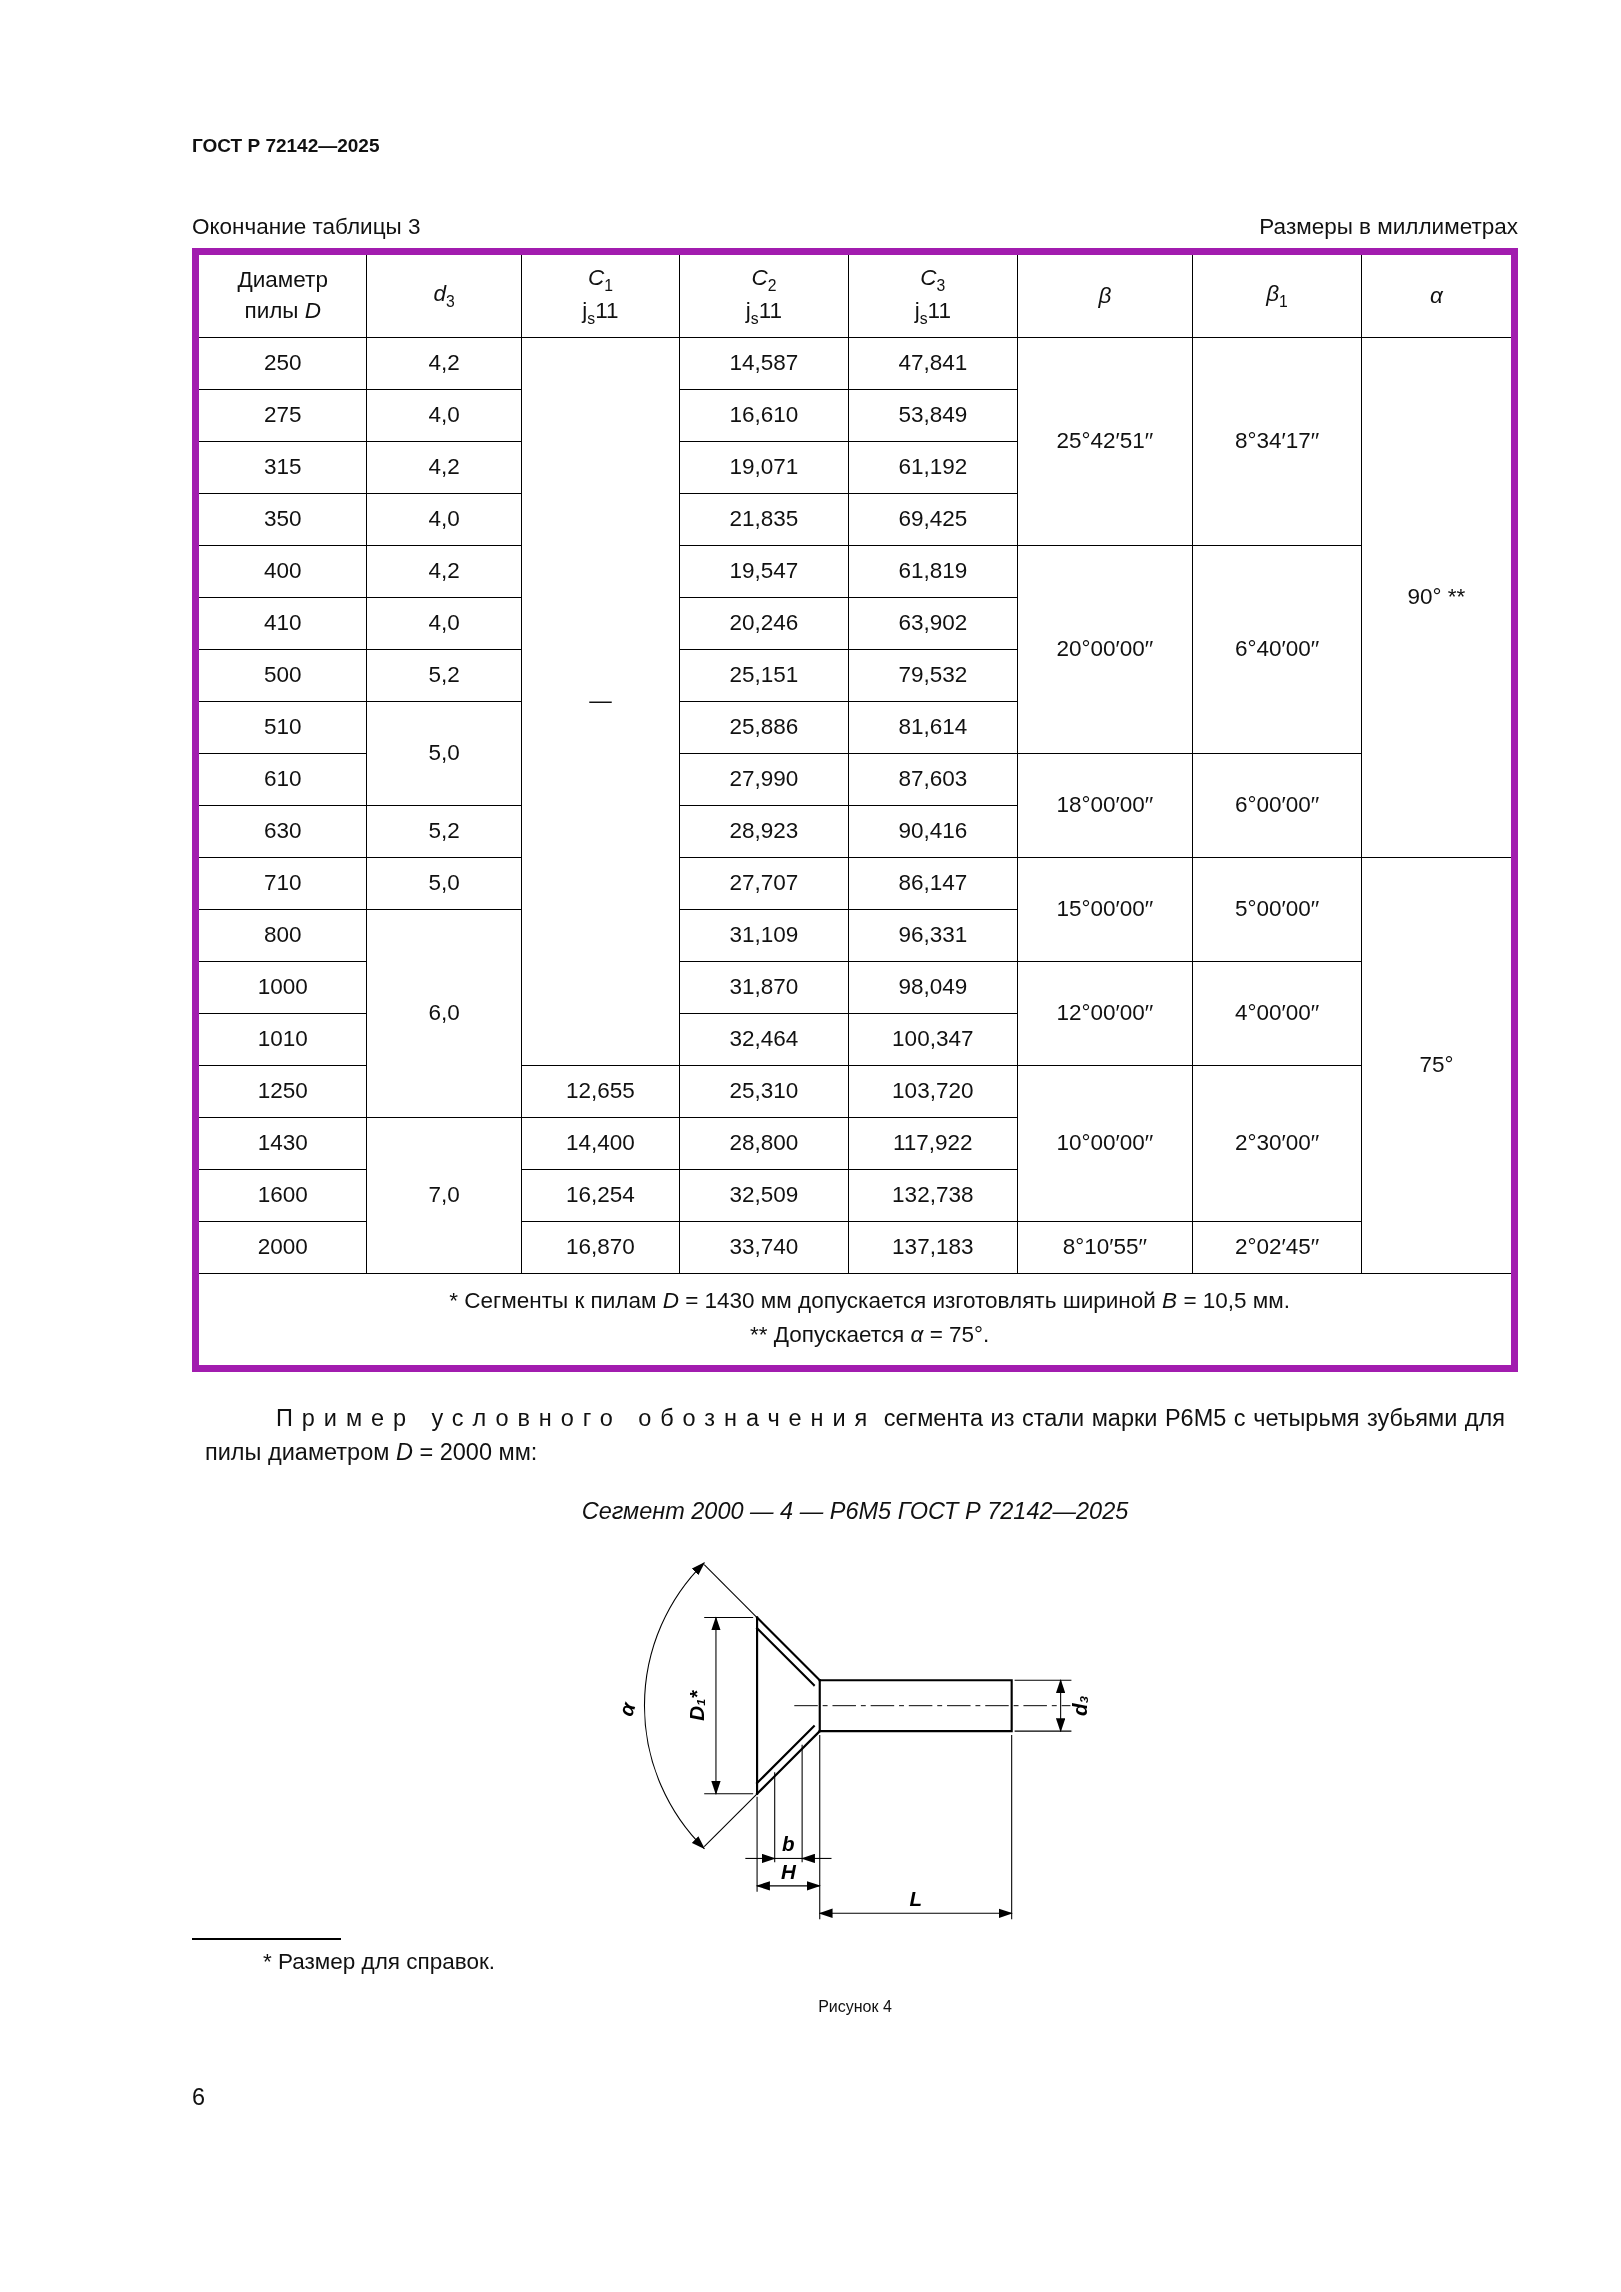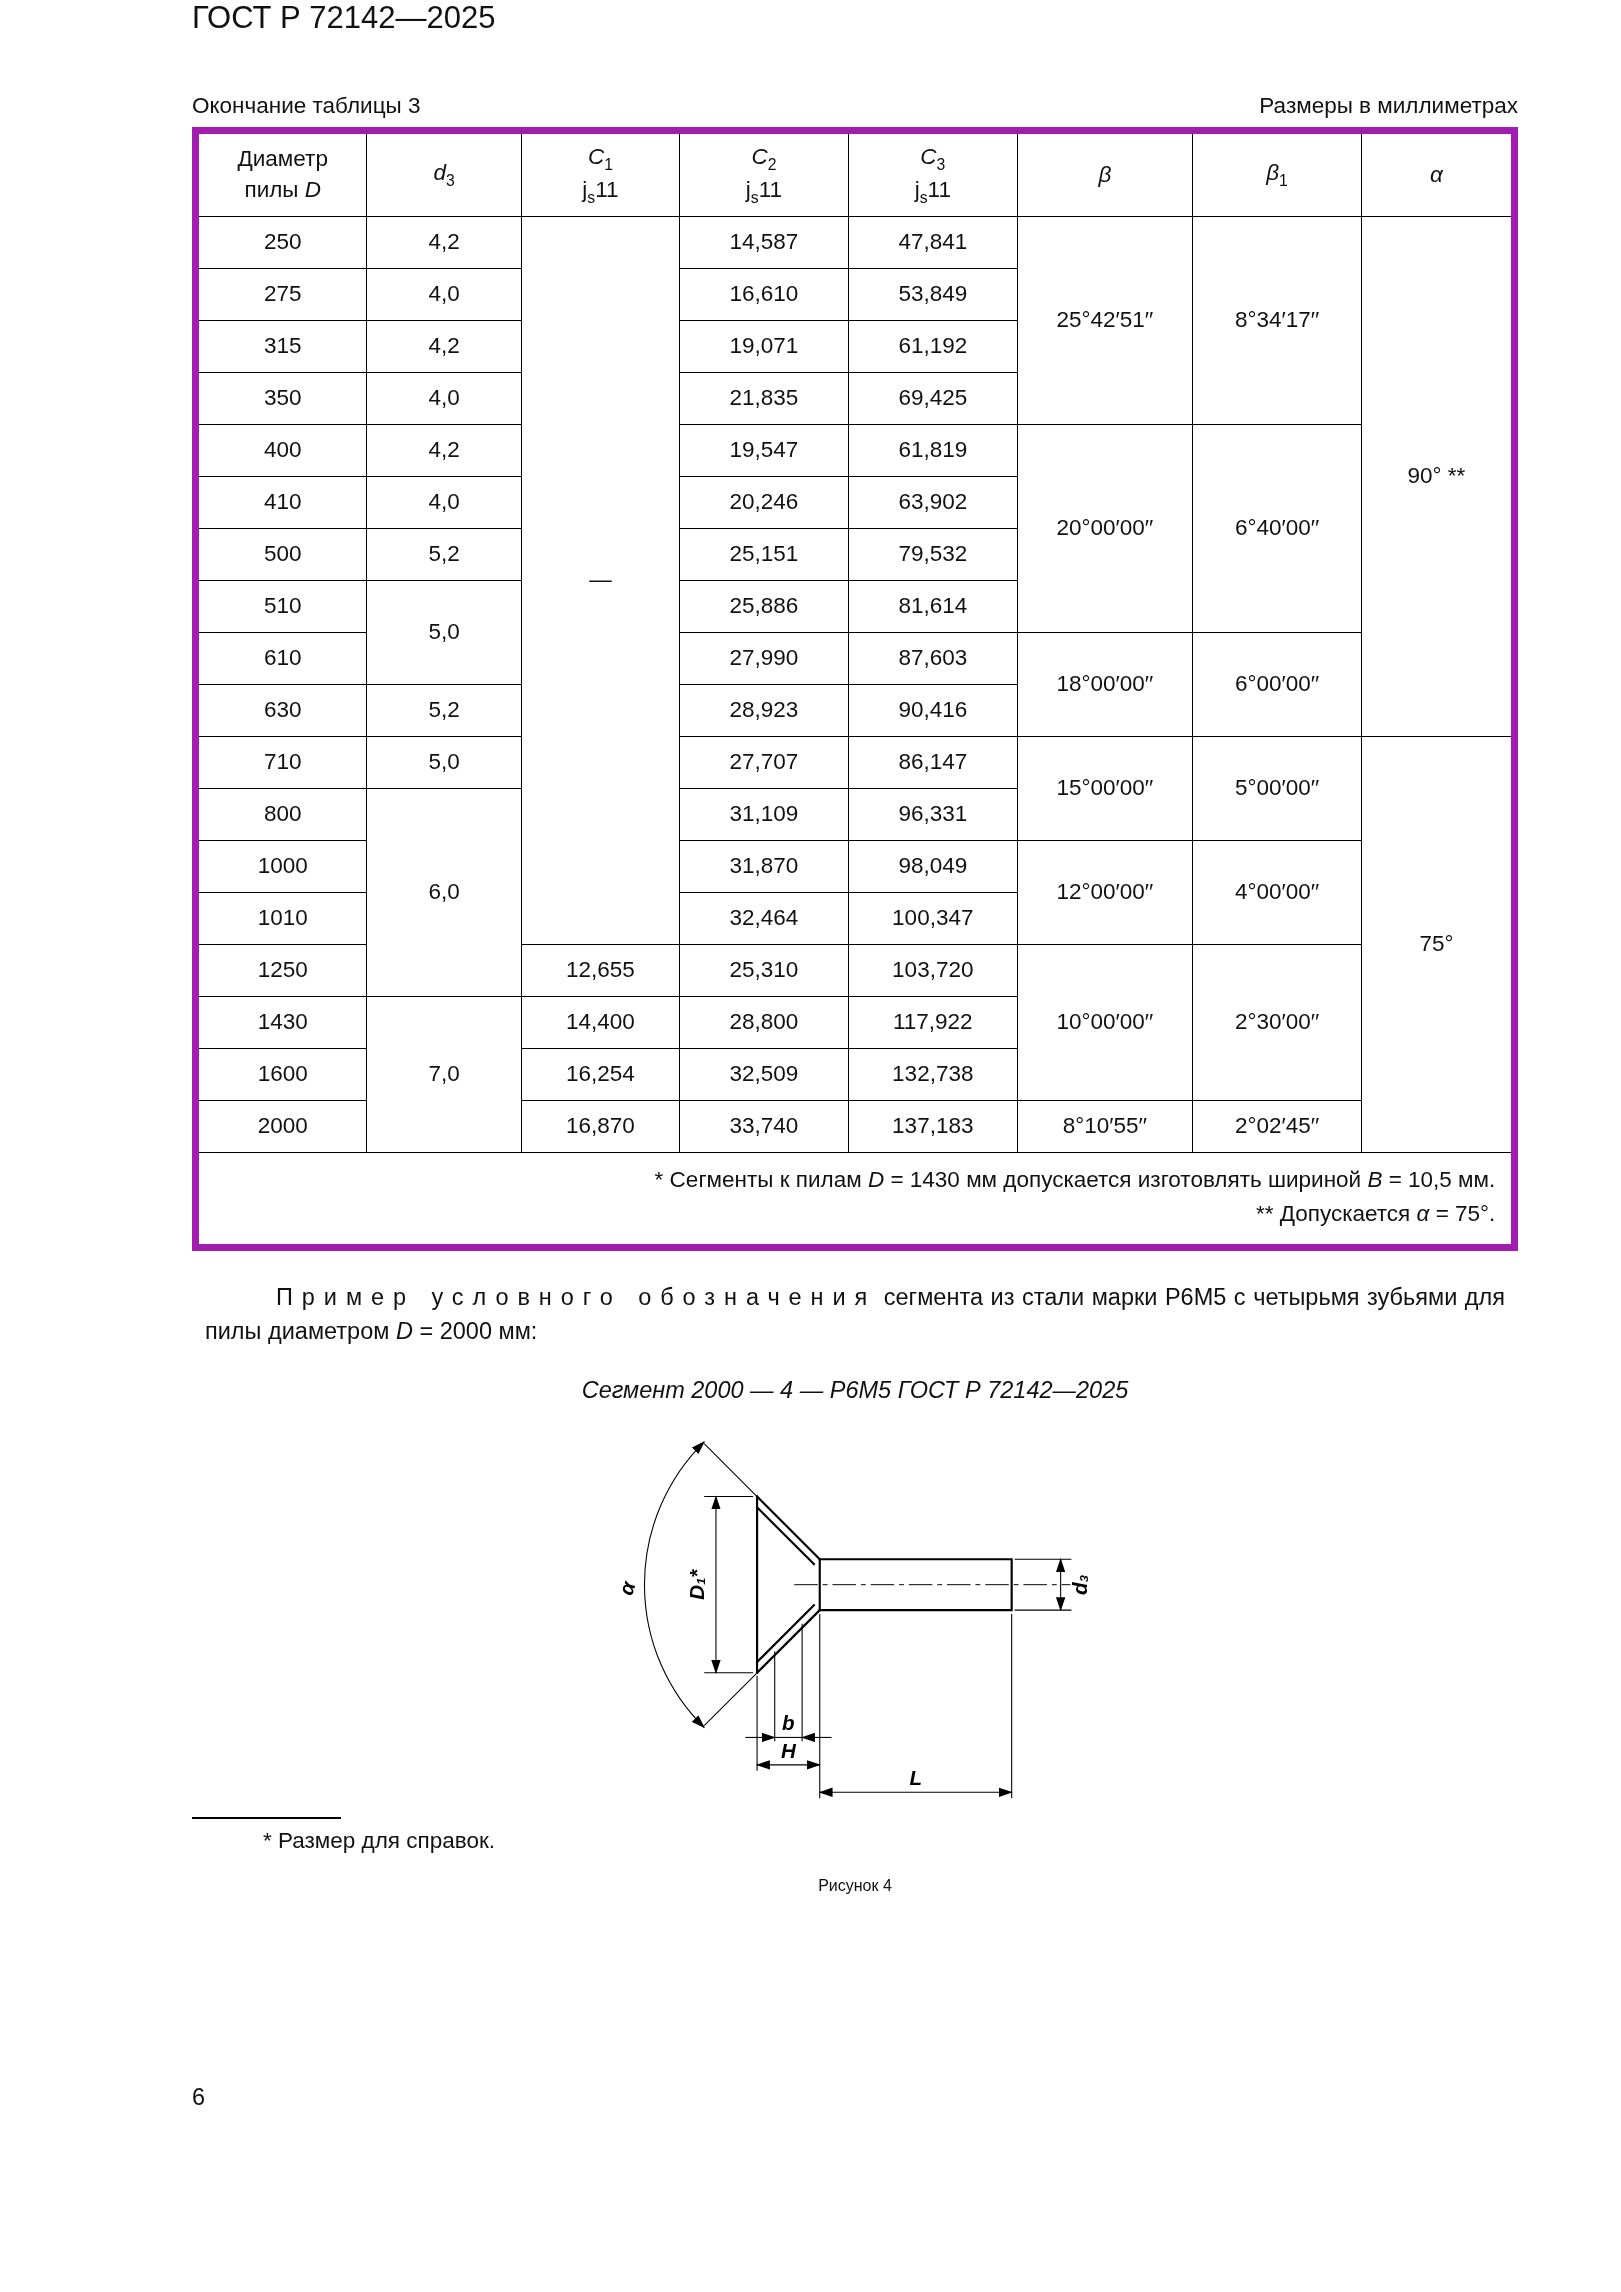--- a/index.html
+++ b/index.html
@@ -1,35 +1,35 @@
 <!DOCTYPE html>
 <html><head>
 <meta charset="utf-8">
 <style>
   html,body{margin:0;padding:0;background:#fff}
   .page{position:relative;width:1621px;height:2293px;background:#fff;outline:1px solid #c9c9c9;
         font-family:"Liberation Sans","DejaVu Sans",sans-serif;color:#111;overflow:hidden}
   .content{position:absolute;left:192px;top:0;width:1326px}
-  .doc-header{font-size:31px;font-weight:normal}
+  .doc-header{margin-top:135px;font-size:19px;font-weight:bold}
   .caption-row{margin-top:57px;display:flex;justify-content:space-between;align-items:flex-end;font-size:22.5px}
   .cap-left{}
   table.gost{width:100%;border-collapse:collapse;margin-top:7.8px;border:7px solid #a21caf;table-layout:fixed}
   .gost col:nth-child(1){width:13.0%}
   .gost col:nth-child(2){width:11.7%}
   .gost col:nth-child(3){width:12.0%}
   .gost col:nth-child(4){width:12.8%}
   .gost col:nth-child(5){width:12.8%}
   .gost col:nth-child(6){width:13.3%}
   .gost col:nth-child(7){width:12.8%}
   .gost col:nth-child(8){width:11.6%}
   .gost th,.gost td{border:1px solid #000;text-align:center;vertical-align:middle;
         font-size:22.5px;font-weight:normal;padding:1px 3.9px}
   .gost thead th{height:80px;line-height:1.35}
   .gost td{height:49px}
-  .gost td.tbl-footnote{height:auto;text-align:right;padding:9.8px 15.7px 11.8px 45px;line-height:1.55}
+  .gost td.tbl-footnote{height:auto;text-align:center;padding:9.8px 15.7px 11.8px 45px;line-height:1.55}
   sub{font-size:70%}
   .para{font-size:23.5px;line-height:1.45;text-align:justify;margin:13px}
   .p-example{margin-top:29px;text-indent:71px}
   .spaced{letter-spacing:.38em}
   .designation{margin-top:29px;text-align:center;font-style:italic;font-size:23.5px}
   .p-clause{margin-top:27.4px;text-indent:71px}
   .figure-wrap{margin-top:11.8px;text-align:center}
   .fn-rule{margin-top:7.8px;width:149px;border-top:2px solid #000}
   .fig-footnote{margin-top:9.8px;font-size:22.5px;padding-left:71px;text-align:left}
   .fig-caption{margin-top:13px;text-align:center;font-size:16px}

